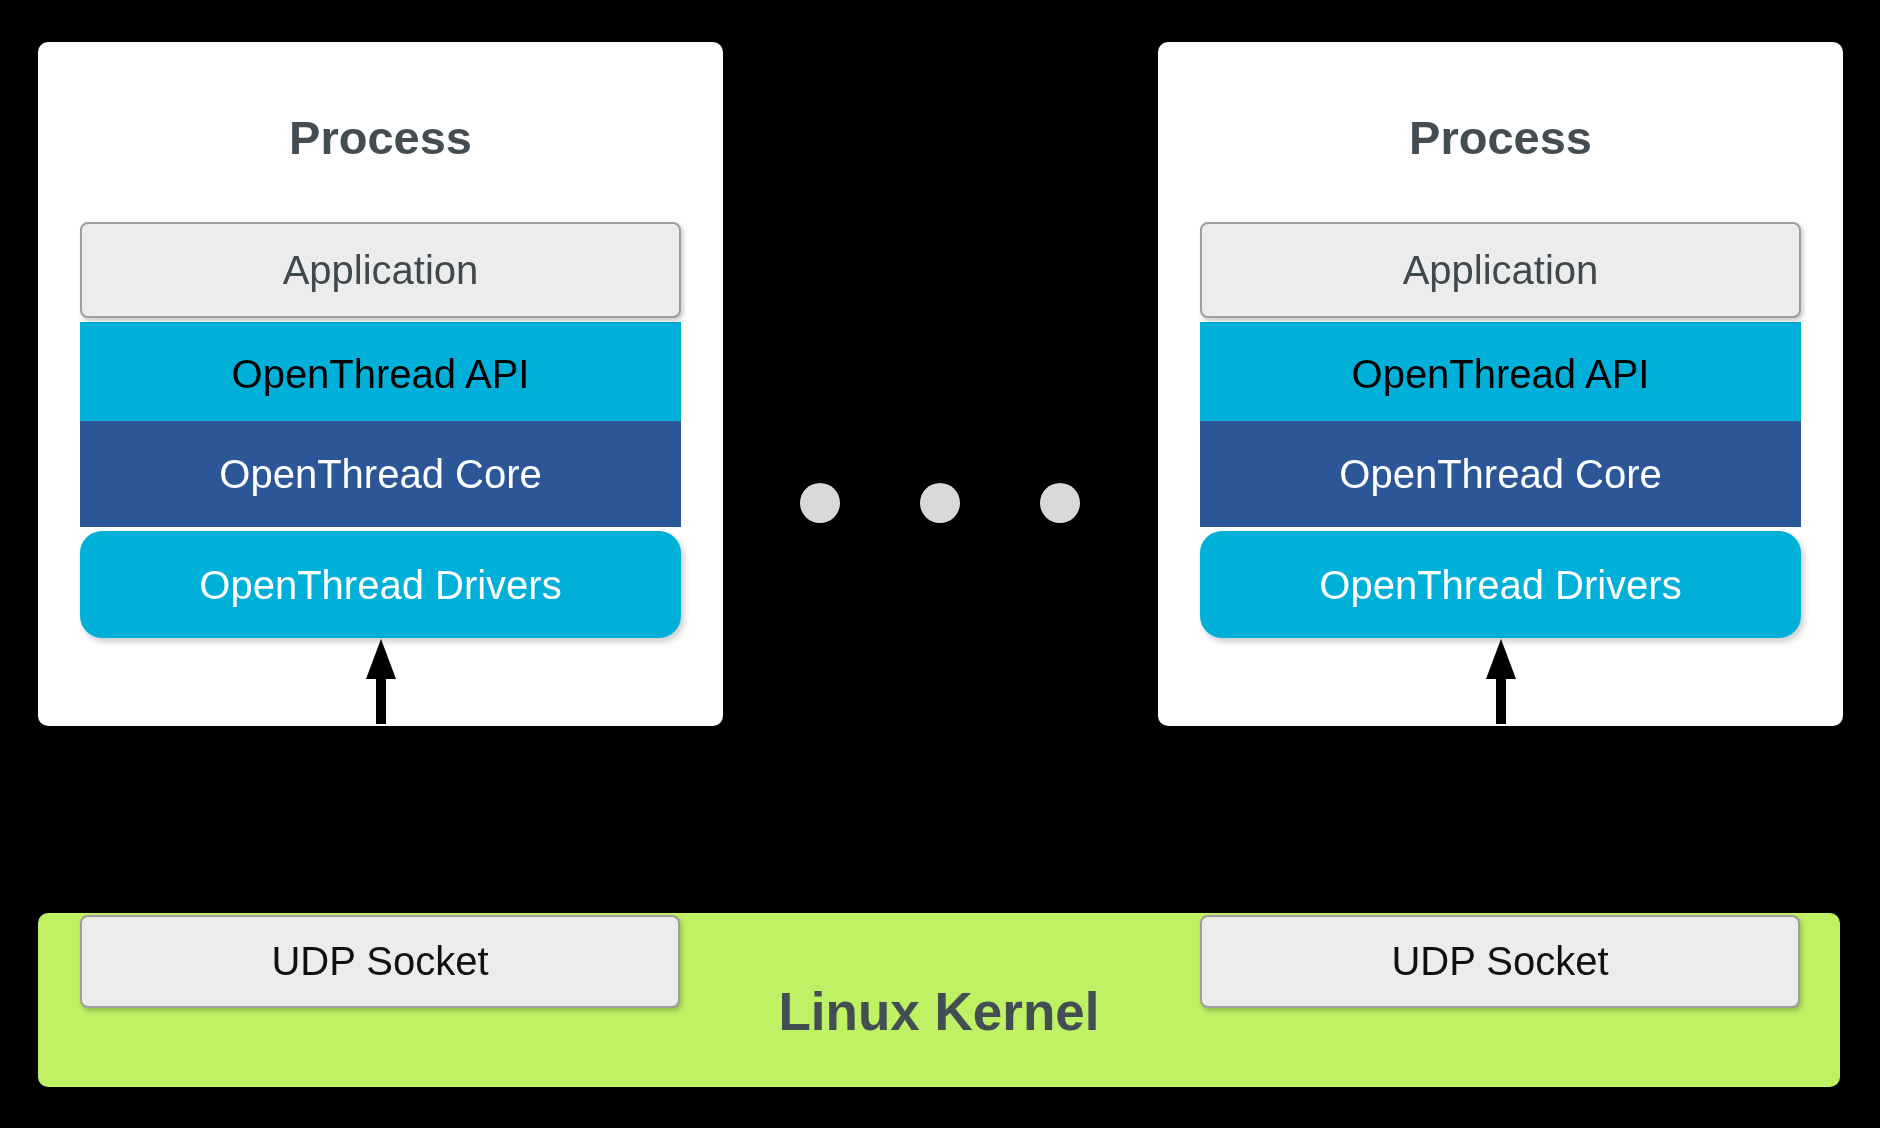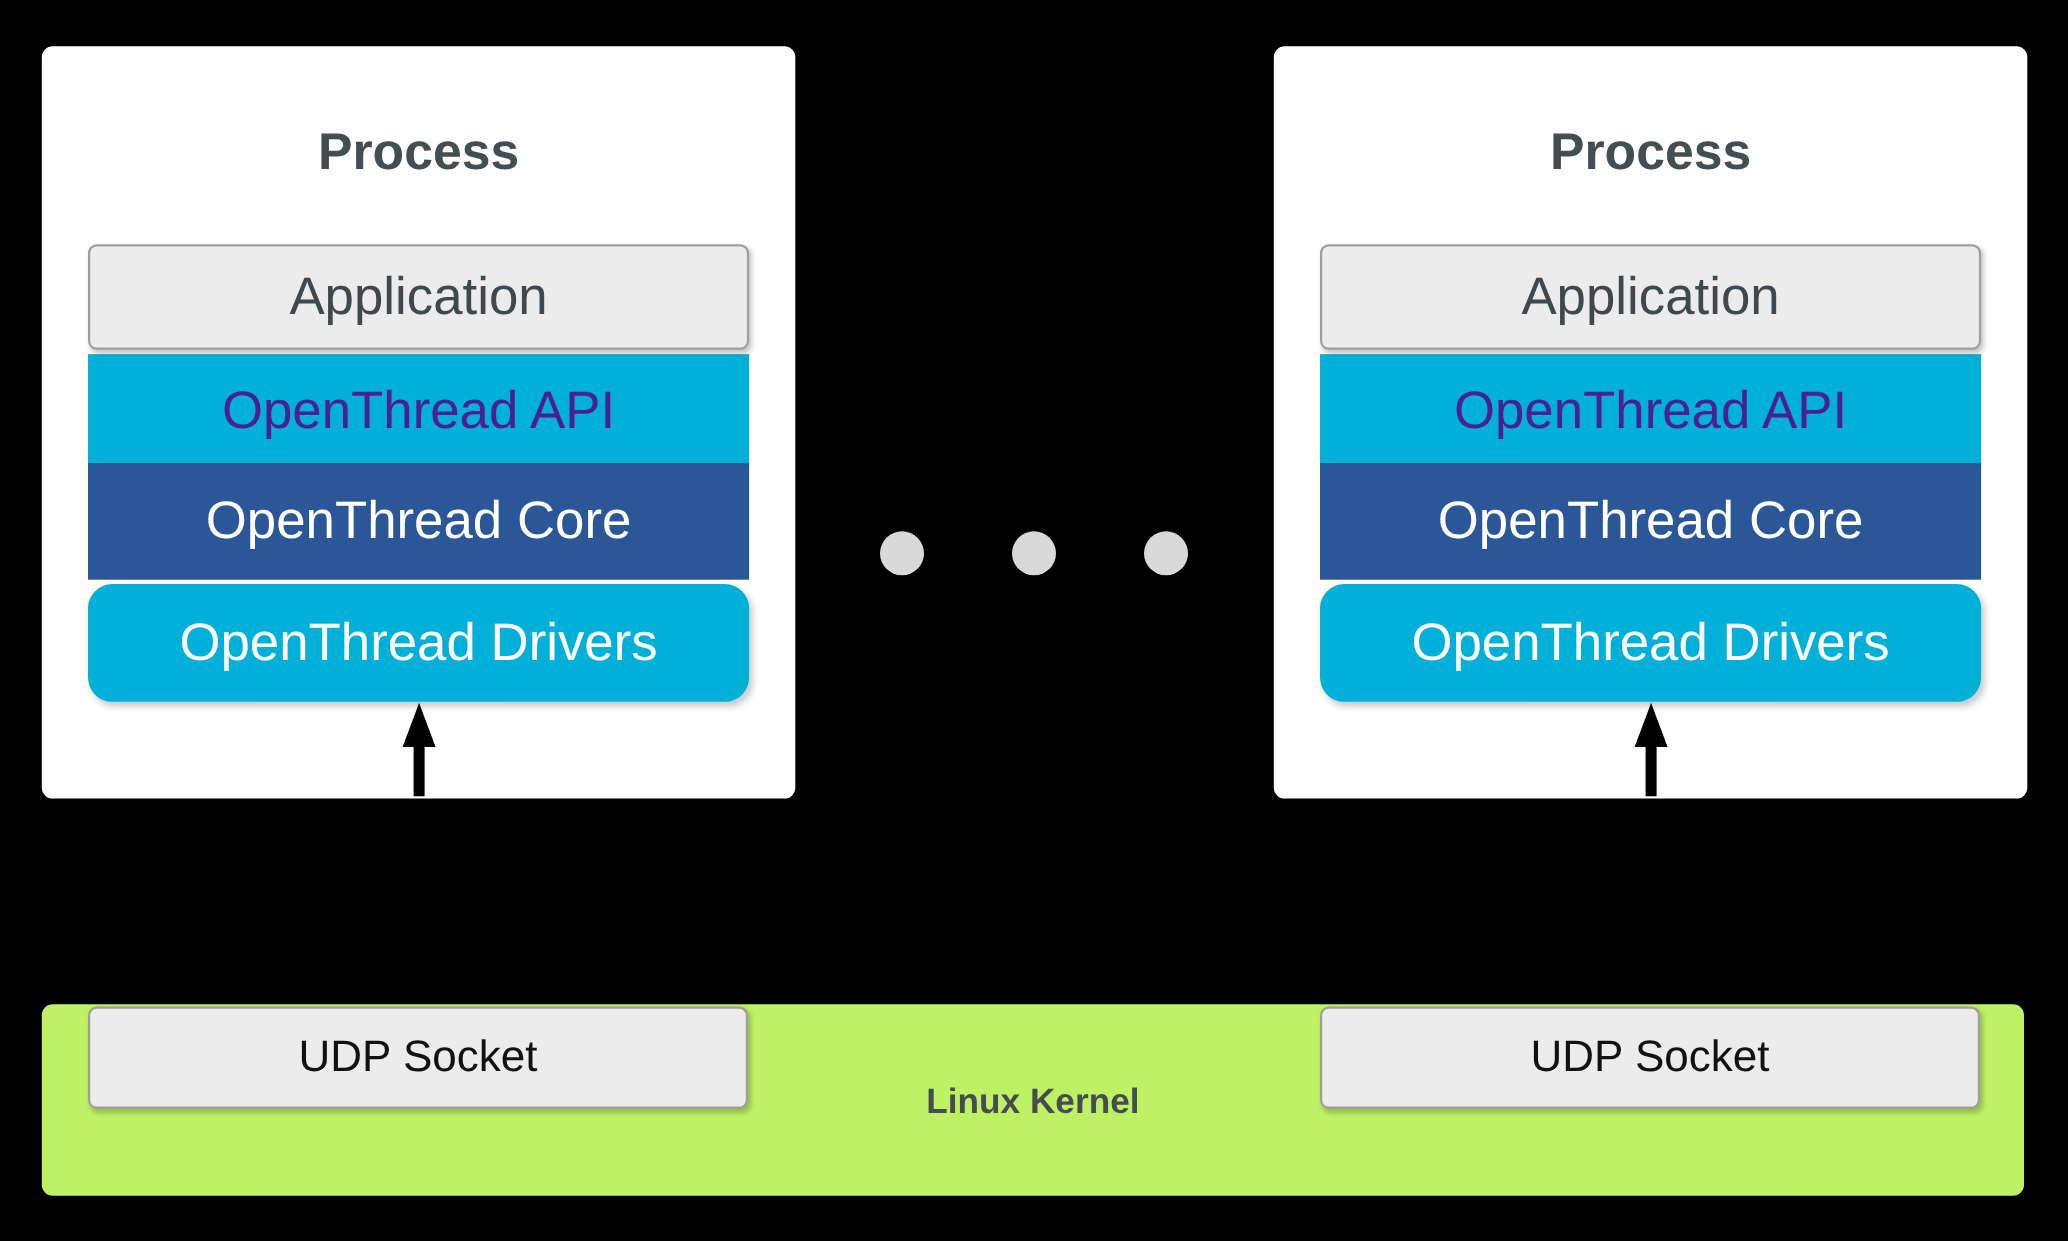--- a/index.html
+++ b/index.html
@@ -54,38 +54,38 @@
     top: 180px;
   }
   .layer {
     position: absolute;
     left: 0;
     right: 0;
     display: flex;
     align-items: center;
     justify-content: center;
     box-sizing: border-box;
-    font-size: 48px;
+    font-size: 40px;
     line-height: 1;
   }
   .layer-app {
     top: 0px;
     height: 96px;
     background: #ececec;
     border: 2px solid #9e9e9e;
     border-radius: 8px;
     color: #3f484d;
     box-shadow: 2px 3px 5px rgba(0,0,0,0.22);
     z-index: 3;
   }
   .layer-api {
     top: 100px;
     height: 103px;
     background: #00b0d8;
-    color: #4c1d95;
+    color: #000000;
     z-index: 2;
   }
   .layer-core {
     top: 199px;
     height: 106px;
     background: #2b5697;
     color: #ffffff;
     z-index: 2;
   }
   .layer-drivers {
@@ -137,21 +137,21 @@
     height: 174px;
     background: #bef264;
     border-radius: 10px;
   }
   .kernel-title {
     position: absolute;
     left: 0;
     right: 0;
     top: 72px;
     text-align: center;
-    font-size: 32px;
+    font-size: 53px;
     font-weight: bold;
     color: #444d52;
     line-height: 1;
   }
   .udp-socket {
     position: absolute;
     top: 2px;
     width: 600px;
     height: 93px;
     background: #ececec;

